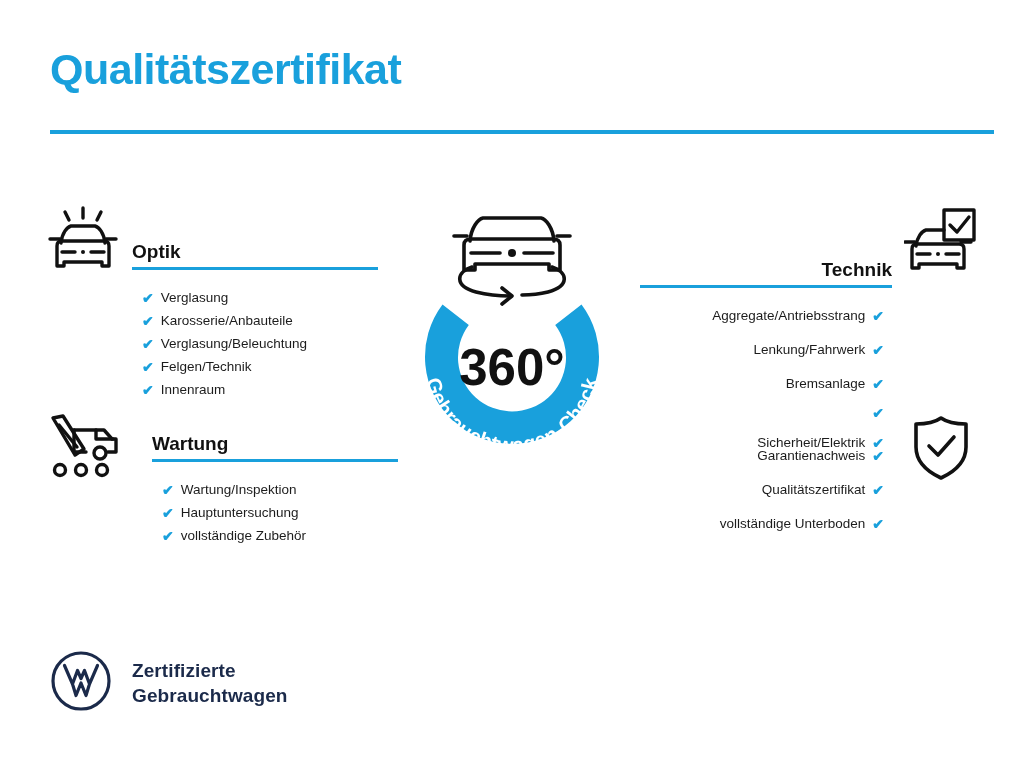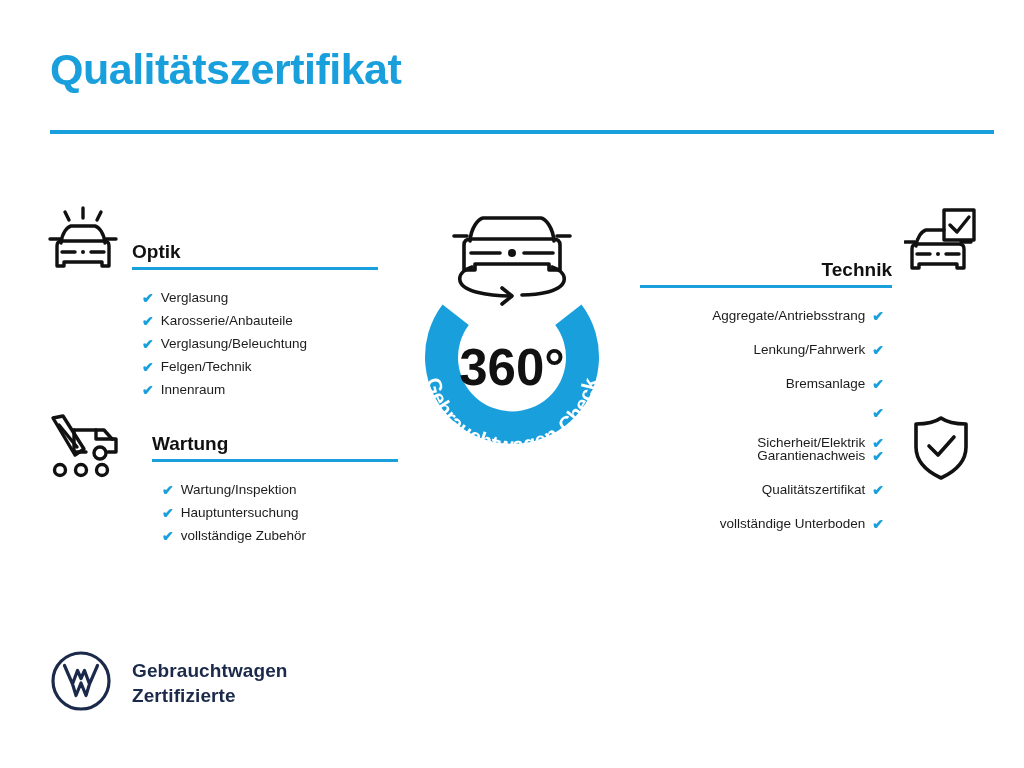--- a/index.html
+++ b/index.html
@@ -342,18 +342,18 @@
 
   <div id="footer-logo">
     <span class="vw-mark">
       <svg width="62" height="62" viewBox="0 0 62 62" fill="none" stroke="#1B2A4A" stroke-width="3.2" stroke-linejoin="round" stroke-linecap="round">
         <circle cx="31" cy="31" r="28"></circle>
         <path d="M14.5 15.5 L22.5 34 L27.5 20.5 L31 28.5 L34.5 20.5 L39.5 34 L47.5 15.5
                  M22.5 34 L26 45.5 L31 33 L36 45.5 L39.5 34"></path>
       </svg>
     </span>
     <span class="footer-text">
+      <span style="display:block">Zertifizierte</span>
       <span style="display:block">Gebrauchtwagen</span>
-      <span style="display:block">Zertifizierte</span>
     </span>
   </div>
 
 </div>
 
 </body></html>

